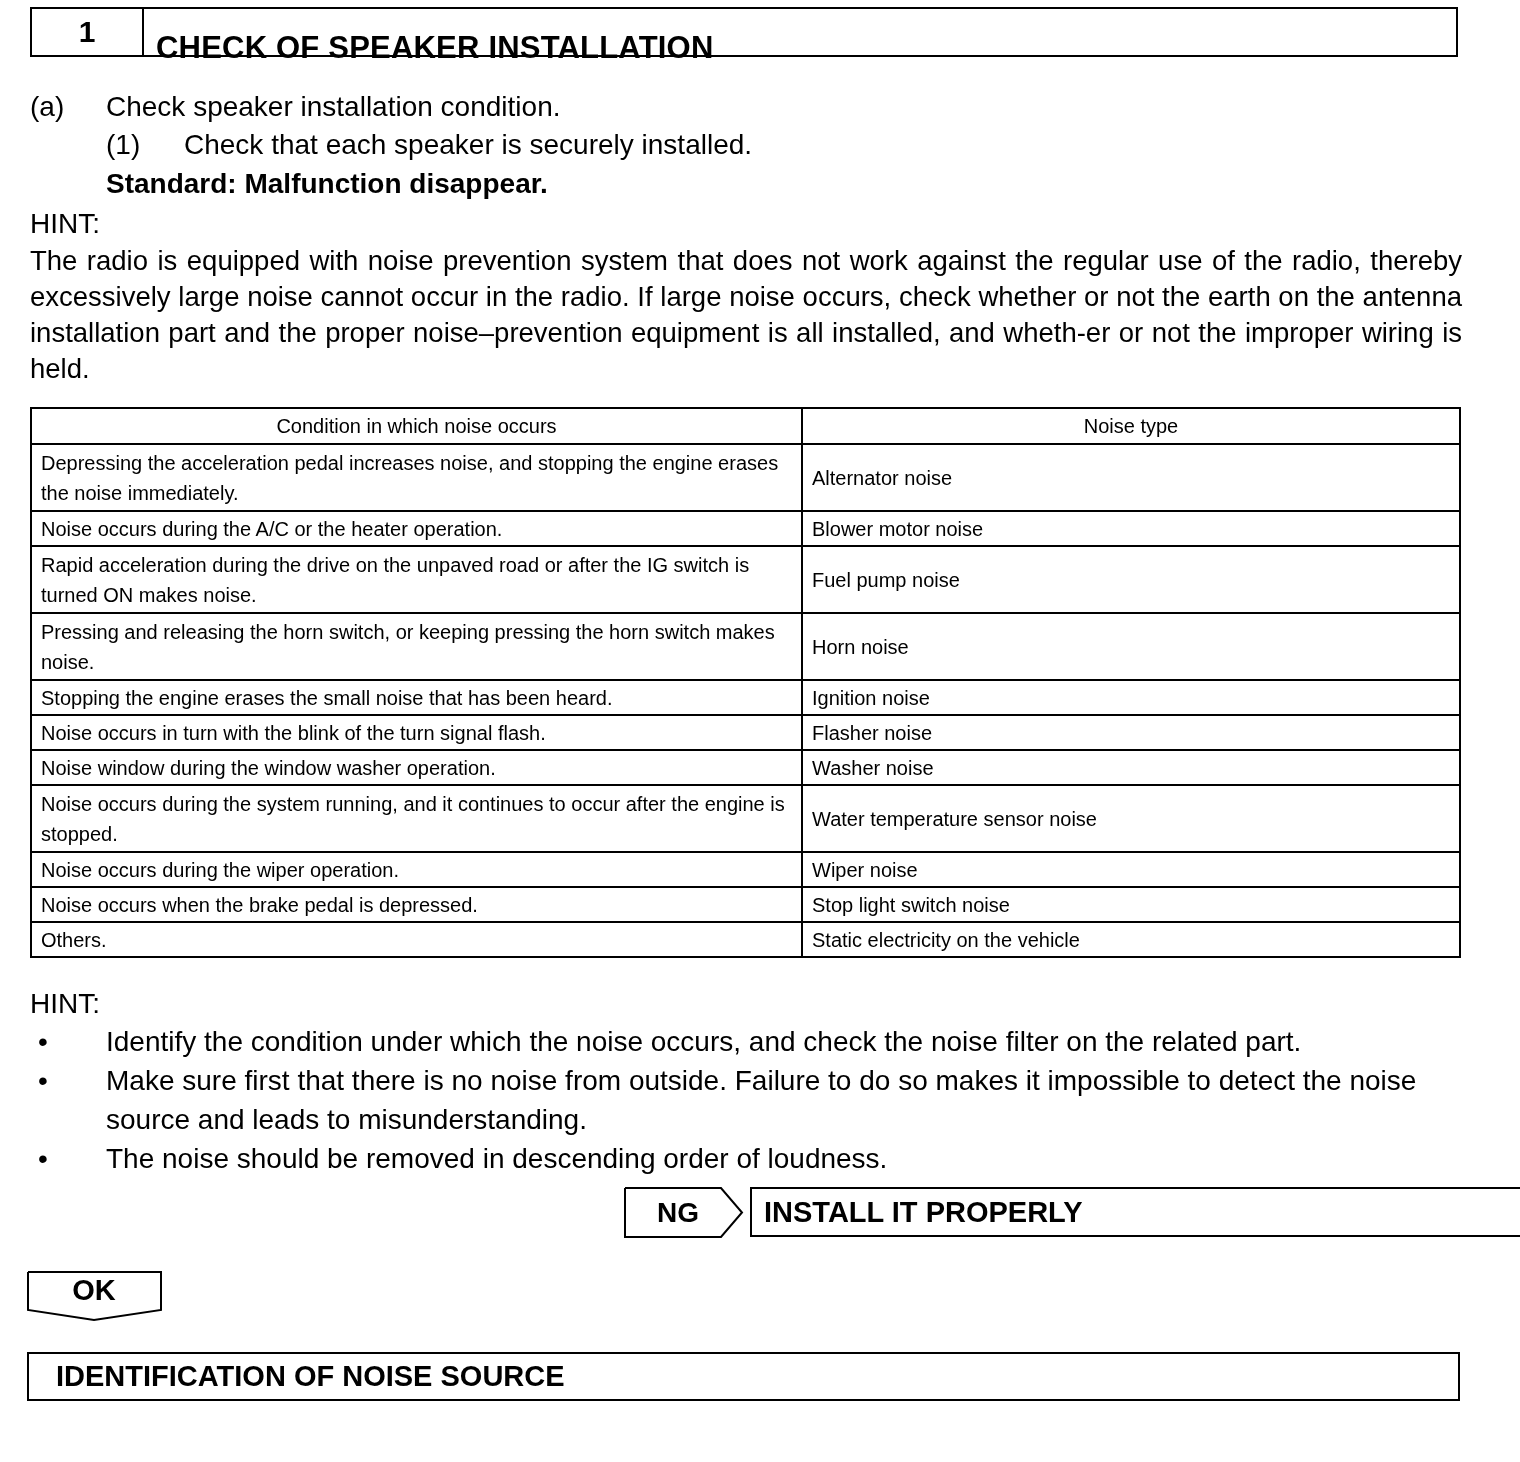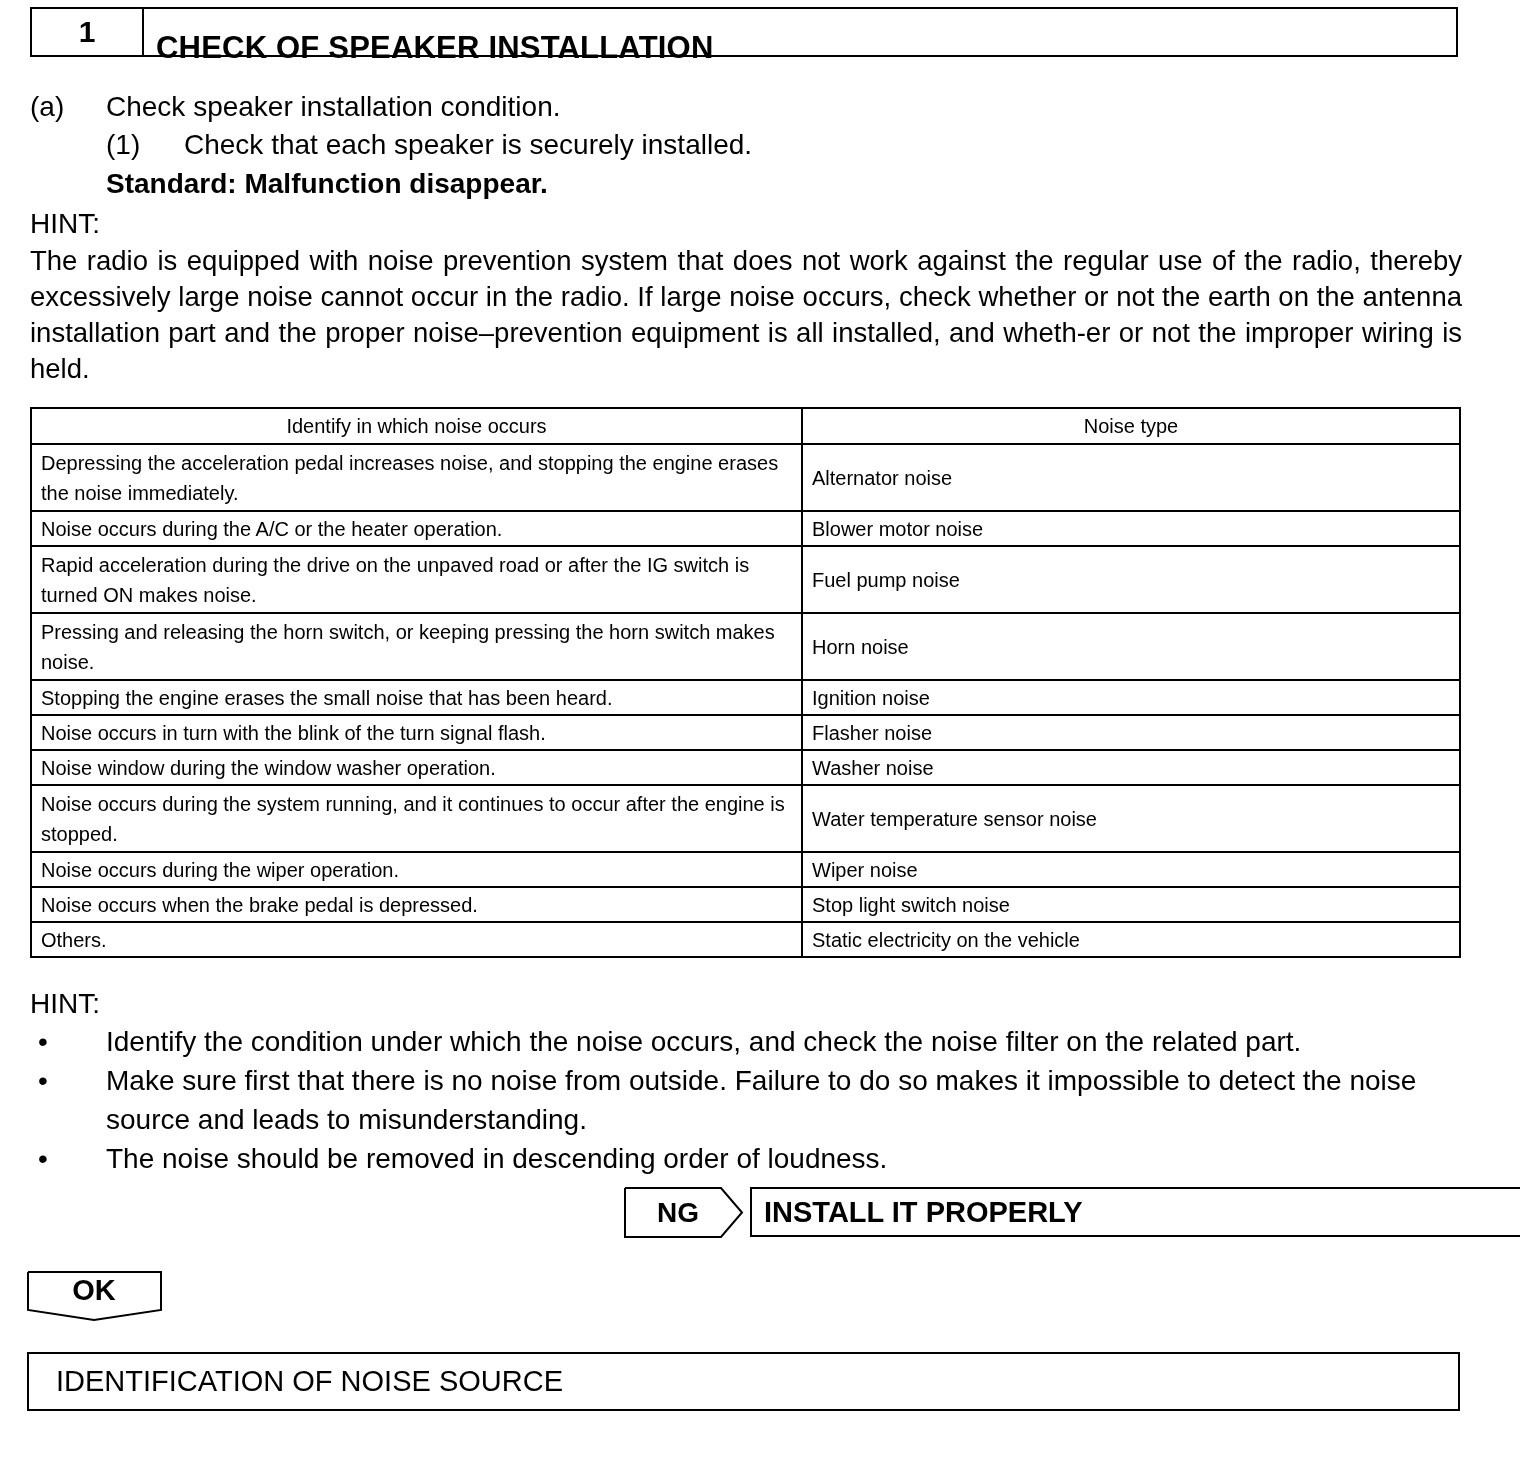--- a/index.html
+++ b/index.html
@@ -69,24 +69,24 @@
 
   
   .ok-tag { left: 26px; top: 1270px; width: 138px; height: 52px; }
   .ok-label {
     position: absolute; left: 0; top: 4px; width: 136px; text-align: center;
     font-weight: bold; font-size: 29px;
   }
 
   
   .next-box {
-    left: 27px; top: 1352px; width: 1433px; height: 59px;
+    left: 27px; top: 1352px; width: 1433px; height: 49px;
     border: 2px solid #000; box-sizing: border-box;
     display: flex; align-items: center; padding-left: 27px;
-    font-weight: normal; font-size: 29px;
+    font-weight: bold; font-size: 29px;
   }
 </style>
 </head>
 <body>
 
 <div class="abs step-header">
   <div class="step-num">1</div>
   <div class="step-title">CHECK OF SPEAKER INSTALLATION</div>
 </div>
 
@@ -99,21 +99,21 @@
 <div class="abs line" style="left:184px; top:125px;">Check that each speaker is securely installed.</div>
 
 <div class="abs line bold" style="left:106px; top:164px;">Standard: Malfunction disappear.</div>
 
 <div class="abs line" style="left:30px; top:204px;">HINT:</div>
 <div class="abs para">The radio is equipped with noise prevention system that does not work against the regular use of the radio, thereby excessively large noise cannot occur in the radio. If large noise occurs, check whether or not the earth on the antenna installation part and the proper noise–prevention equipment is all installed, and wheth-er or not the improper wiring is held.</div>
 
 <table class="noise">
   <thead>
     <tr>
-      <th class="c1">Identify in which noise occurs</th>
+      <th class="c1">Condition in which noise occurs</th>
       <th>Noise type</th>
     </tr>
   </thead>
   <tbody>
     <tr class="r2">
       <td class="c1">Depressing the acceleration pedal increases noise, and stopping the engine erases the noise immediately.</td>
       <td>Alternator noise</td>
     </tr>
     <tr class="r1">
       <td class="c1">Noise occurs during the A/C or the heater operation.</td>

